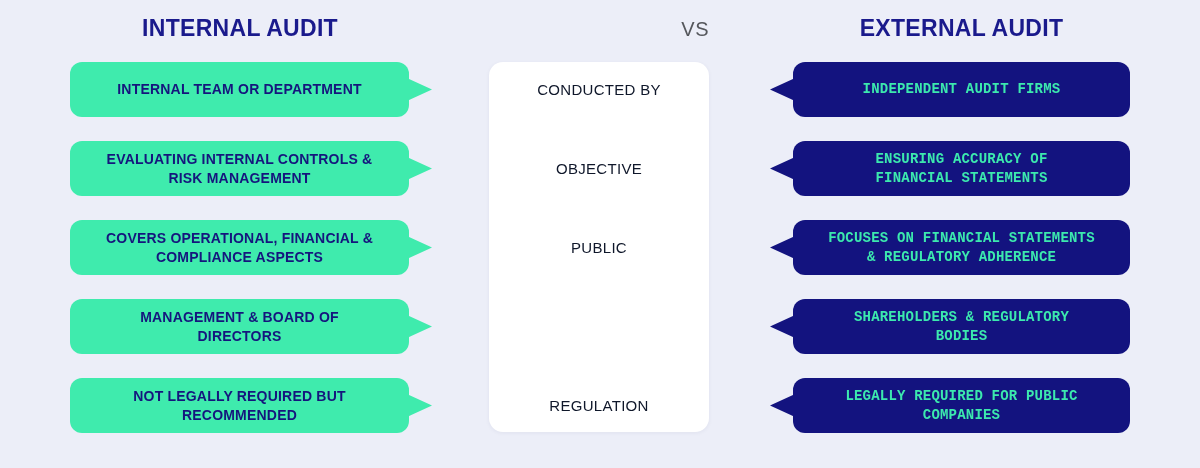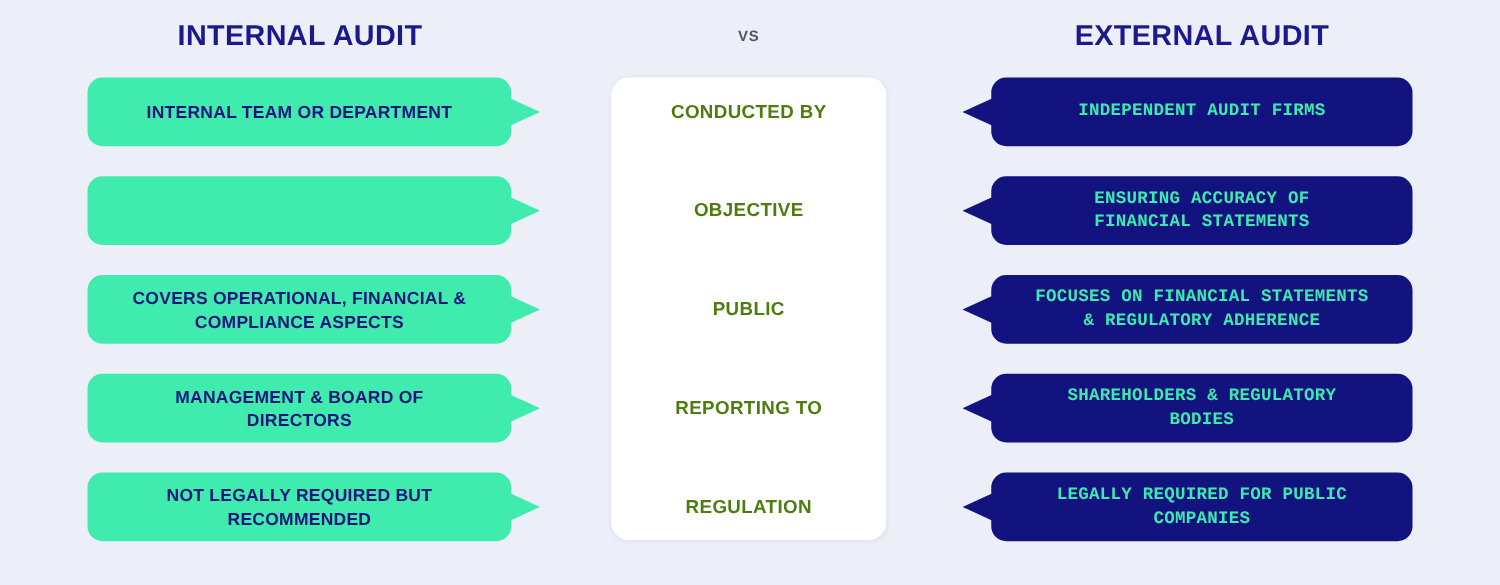--- a/index.html
+++ b/index.html
@@ -22,43 +22,43 @@
     font-weight: bold;
     letter-spacing: 0.3px;
     color: #1a1a8c;
   }
   .title-left  { left: 70px;  width: 340px; }
   .title-right { left: 793px; width: 337px; }
   .vs-label {
     position: absolute;
     left: 489px; width: 220px;
     top: 19px; height: 20px; line-height: 20px;
-    text-align: center;
-    font-size: 12px;
-    font-weight: bold;
+    text-align: right;
+    font-size: 20px;
+    font-weight: normal;
     letter-spacing: 0.5px;
     color: #55575c;
   }
   .category-card {
     position: absolute;
     left: 489px; top: 62px;
     width: 220px; height: 370px;
     background: #ffffff;
     border-radius: 14px;
     box-shadow: 0 1px 4px rgba(30,30,90,0.06);
   }
   .category-label {
     position: absolute;
     left: 489px; width: 220px; height: 55px;
     display: flex; align-items: center; justify-content: center;
     text-align: right;
     font-size: 15px;
-    font-weight: bold;
+    font-weight: normal;
     letter-spacing: 0.3px;
-    color: #4d7c0f;
+    color: #0f172a;
   }
   .bubble {
     position: absolute;
     height: 55px;
     display: flex; align-items: center; justify-content: center;
     text-align: center;
     border-radius: 12px;
   }
   .bubble.internal {
     left: 70px; width: 339px;
@@ -109,28 +109,29 @@
 
   <div class="col-title title-left">INTERNAL AUDIT</div>
   <div class="vs-label">VS</div>
   <div class="col-title title-right">EXTERNAL AUDIT</div>
 
   <div class="category-card"></div>
 
   <div class="category-label r0">CONDUCTED BY</div>
   <div class="category-label r1">OBJECTIVE</div>
   <div class="category-label r2">PUBLIC</div>
-  <div class="category-label r3">REPORTING TO</div>
   <div class="category-label r4">REGULATION</div>
 
   <div class="bubble internal r0">
     <span class="btext">INTERNAL TEAM OR DEPARTMENT</span>
     <span class="tail"></span>
   </div>
   <div class="bubble internal r1">
+    <span class="btext">EVALUATING INTERNAL CONTROLS &amp;
+RISK MANAGEMENT</span>
     <span class="tail"></span>
   </div>
   <div class="bubble internal r2">
     <span class="btext">COVERS OPERATIONAL, FINANCIAL &amp;
 COMPLIANCE ASPECTS</span>
     <span class="tail"></span>
   </div>
   <div class="bubble internal r3">
     <span class="btext">MANAGEMENT &amp; BOARD OF
 DIRECTORS</span>

